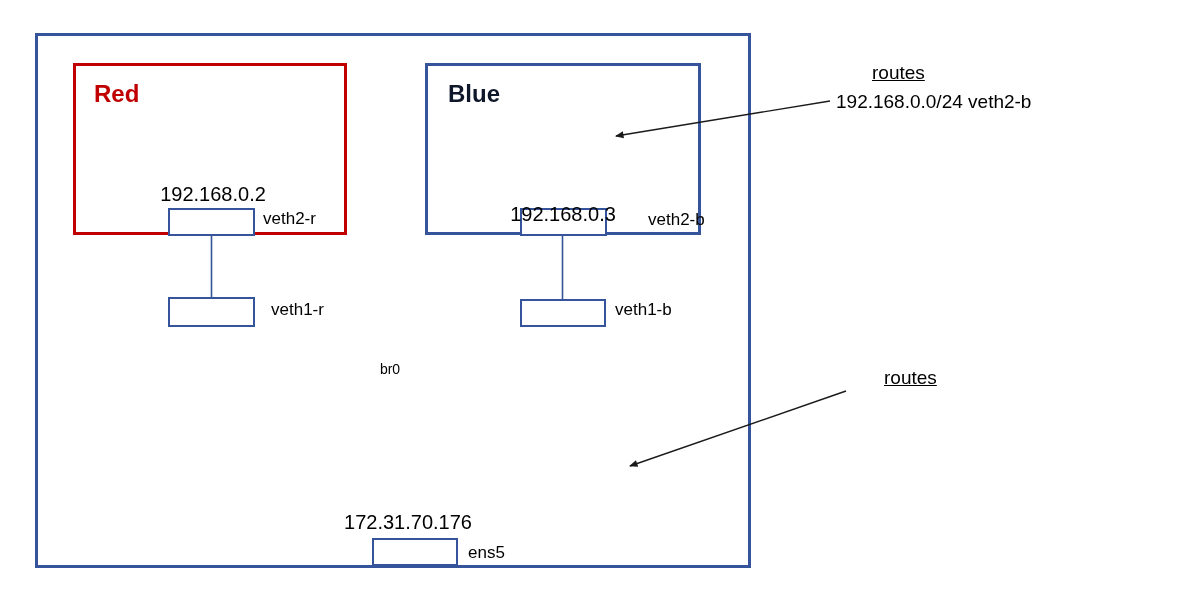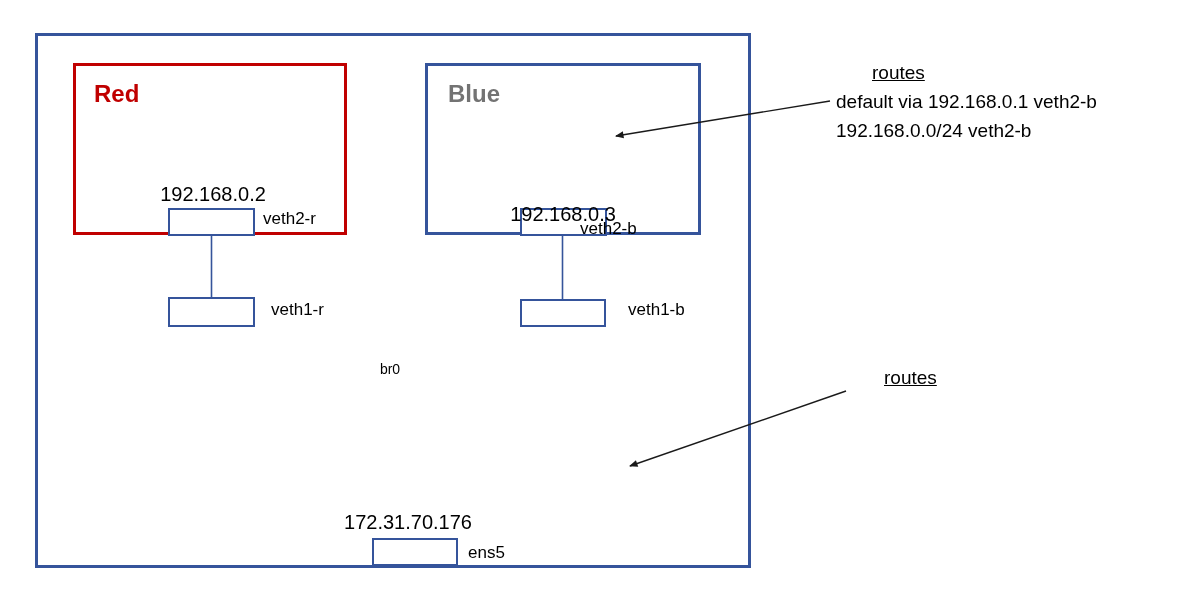--- a/index.html
+++ b/index.html
@@ -6,39 +6,39 @@
   .canvas{
     position:relative;width:1197px;height:609px;background:#ffffff;
     font-family:Liberation Sans, sans-serif;color:#000;overflow:hidden;padding-left:24px;
   }
   .box{position:absolute;box-sizing:border-box;background:transparent;}
   .outer-box{left:35px;top:33px;width:716px;height:535px;border:3px solid #35549B;}
   .red-box{left:73px;top:63px;width:274px;height:172px;border:3px solid #C00000;}
   .blue-box{left:425px;top:63px;width:276px;height:172px;border:3px solid #35549B;}
   .ns-title{position:absolute;font-size:24px;font-weight:bold;}
   .red-title{left:94px;top:80px;color:#C00000;}
-  .blue-title{left:448px;top:80px;color:#737373;}
+  .blue-title{left:448px;top:80px;color:#0f172a;}
   .iface-rect{position:absolute;box-sizing:border-box;border:2.5px solid #35549B;background:#ffffff;}
   .veth2r{left:168px;top:208px;width:87px;height:28px;}
   .veth1r{left:168px;top:297px;width:87px;height:30px;}
   .veth2b{left:520px;top:208px;width:87px;height:28px;}
   .veth1b{left:520px;top:299px;width:86px;height:28px;}
   .ens5{left:372px;top:538px;width:86px;height:28px;}
   .br0-rect{position:absolute;left:110px;top:327px;width:529px;height:39px;box-sizing:border-box;
     border:2.5px solid #35549B;background:#ffffff;display:flex;align-items:center;justify-content:center;
     font-size:17px;padding-left:62px;}
   .ip-label{position:absolute;font-size:20px;transform:translateX(-50%);white-space:nowrap;}
   .ip-red{left:213px;top:183px;}
   .ip-blue{left:563px;top:183px;margin-top:20px;}
   .ip-ens5{left:408px;top:511px;}
   .if-label{position:absolute;font-size:17px;white-space:nowrap;}
   .lbl-veth2r{left:263px;top:209px;}
   .lbl-veth1r{left:271px;top:300px;}
-  .lbl-veth2b{left:580px;top:210px;margin-top:9px;}
-  .lbl-veth1b{left:615px;top:300px;margin-left:13px;}
+  .lbl-veth2b{left:648px;top:210px;}
+  .lbl-veth1b{left:615px;top:300px;}
   .lbl-ens5{left:468px;top:543px;}
   .lbl-br0{left:390px;top:361px;font-size:14px;transform:translateX(-50%);position:absolute;}
   .routes-block{position:absolute;font-size:19px;line-height:29px;white-space:nowrap;}
   .routes-blue{left:836px;top:58px;}
   .routes-host{left:848px;top:363px;}
   .routes-title{text-decoration:underline;margin-left:36px;}
   .overlay{position:absolute;left:0;top:0;width:1197px;height:609px;pointer-events:none;}
 </style>
 </head>
 <body>
@@ -78,21 +78,20 @@
   <div class="ip-label ip-ens5">172.31.70.176</div>
 
   <div class="if-label lbl-veth2r">veth2-r</div>
   <div class="if-label lbl-veth1r">veth1-r</div>
   <div class="if-label lbl-veth2b">veth2-b</div>
   <div class="if-label lbl-veth1b">veth1-b</div>
   <div class="if-label lbl-ens5">ens5</div>
 
   <div class="routes-block routes-blue">
     <div class="routes-title">routes</div>
-    <div>default via 192.168.0.1 veth2-b</div>
     <div>192.168.0.0/24 veth2-b</div>
   </div>
 
   <div class="routes-block routes-host">
     <div class="routes-title">routes</div>
   </div>
 
 </div>
 
 </body></html>

